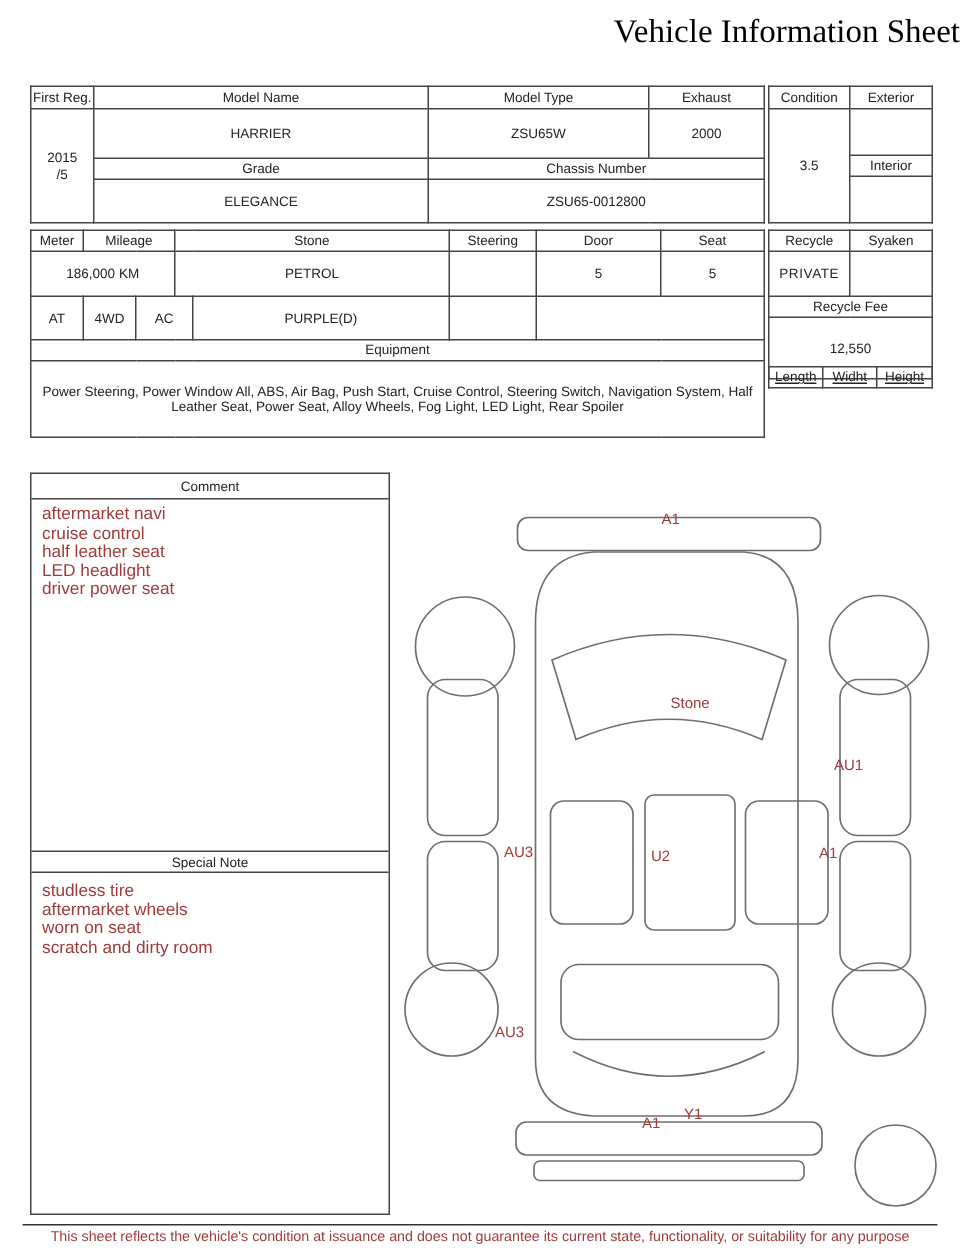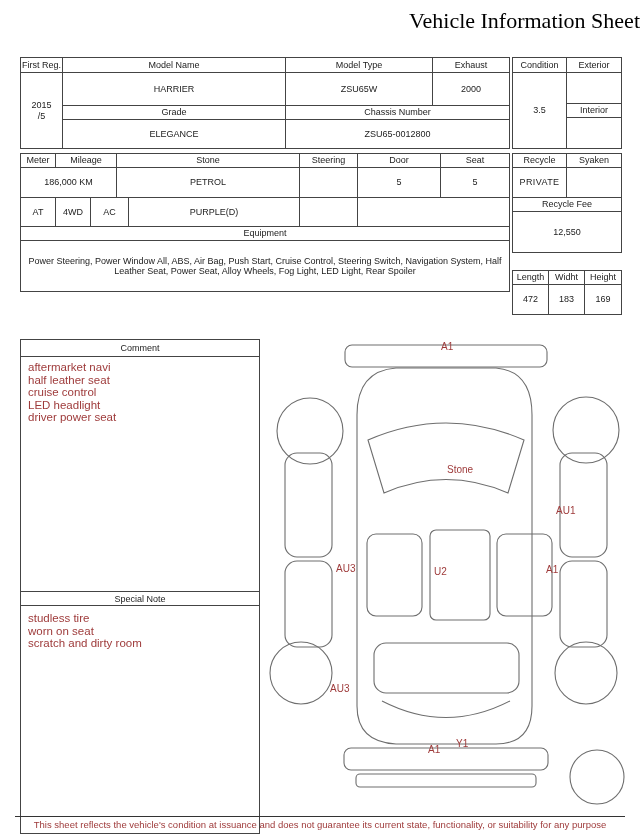--- a/index.html
+++ b/index.html
@@ -11,21 +11,21 @@
   table.grid td{border:1px solid var(--border);padding:0;text-align:center;vertical-align:middle;font-size:9px;color:#222;line-height:1.15;overflow:hidden;}
   .red{color:var(--accent);}
   td.vxl{font-size:17px;}
   td.vlg{font-size:15px;}
   td.vmd{font-size:14px;}
   td.vsm{font-size:11px;}
   td.vxs{font-size:10px;letter-spacing:.4px;}
   td.cond{font-size:20px;}
   td.firstreg{font-size:15px;text-align:left;padding-left:4px;white-space:pre-line;line-height:17px;}
   td.equip{font-size:11.5px;text-align:left;vertical-align:top;padding:3px 5px;line-height:15.5px;}
-  .comment-box{position:absolute;left:20px;top:315px;width:240px;height:495px;border:1px solid var(--border);box-sizing:border-box;margin-top:24px;}
+  .comment-box{position:absolute;left:20px;top:315px;width:240px;height:495px;border:1px solid var(--border);box-sizing:border-box;}
   .box-hdr{height:16px;line-height:16px;border-bottom:1px solid var(--border);text-align:center;font-size:9px;}
   .c-lines{position:absolute;left:0;top:21px;width:100%;padding-left:7px;box-sizing:border-box;}
   .c-lines div,.n-lines div{font-size:11.5px;line-height:12.5px;}
   .note-hdr{position:absolute;left:0;top:251px;width:100%;height:15px;line-height:15px;border-top:1px solid var(--border);border-bottom:1px solid var(--border);text-align:center;font-size:9px;box-sizing:border-box;}
   .n-lines{position:absolute;left:0;top:272px;width:100%;padding-left:7px;box-sizing:border-box;}
   .diagram{position:absolute;left:260px;top:318px;width:378px;height:496px;}
   .dlbl{position:absolute;font-size:10px;color:var(--accent);white-space:nowrap;}
   svg.car{position:absolute;left:0;top:0;}
   svg.car *{fill:none;stroke:#6e6e6e;stroke-width:1.1;}
   .hr{position:absolute;left:15px;top:816px;width:610px;border-top:1px solid #333;}
@@ -153,52 +153,48 @@
     </tr>
     <tr style="height:14px">
       <td colspan="2">Recycle Fee</td>
     </tr>
     <tr style="height:41px">
       <td colspan="2" class="red vlg">12,550</td>
     </tr>
   </tbody>
     </table>
 
-  <table class="grid" style="left:512px;top:270px;width:109px;">
+  <table class="grid" style="left:512px;top:244px;width:109px;text-decoration:underline;">
     <colgroup>
         <col style="width:36px">
         <col style="width:36px">
         <col style="width:37px">
       </colgroup>
     <tbody>
         <tr style="height:14px">
       <td>Length</td>
       <td>Widht</td>
       <td>Height</td>
     </tr>
-    <tr style="height:30px">
-      <td class="red vmd">472</td>
-      <td class="red vmd">183</td>
-      <td class="red vmd">169</td>
-    </tr>
   </tbody>
     </table>
 
   <div class="comment-box">
     <div class="box-hdr">Comment</div>
     <div class="c-lines red">
       <div>aftermarket navi</div>
+      <div>cruise control</div>
       <div>half leather seat</div>
-      <div>cruise control</div>
       <div>LED headlight</div>
       <div>driver power seat</div>
     </div>
     <div class="note-hdr">Special Note</div>
     <div class="n-lines red">
       <div>studless tire</div>
+      <div>aftermarket wheels</div>
       <div>worn on seat</div>
       <div>scratch and dirty room</div>
     </div>
   </div>
 
   <div class="diagram">
     <svg class="car" width="378" height="496" viewBox="0 0 378 496">
       <rect x="85" y="27" width="202" height="22" rx="7"></rect>
       <path d="M136,50 L236,50 Q272,53 272,97 L272,388 Q272,426 236,426 L136,426 Q97,424 97,388 L97,97 Q97,53 136,50 Z"></path>
       <path d="M108,122 Q186,88 264,122 L248,175 Q186,148 124,175 Z"></path>

